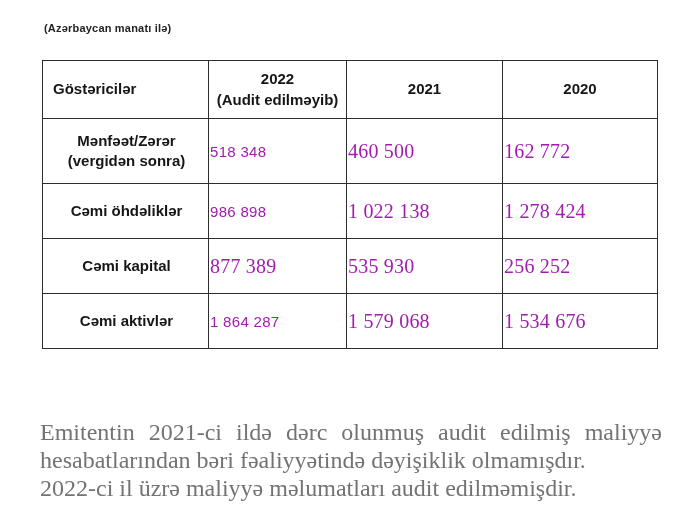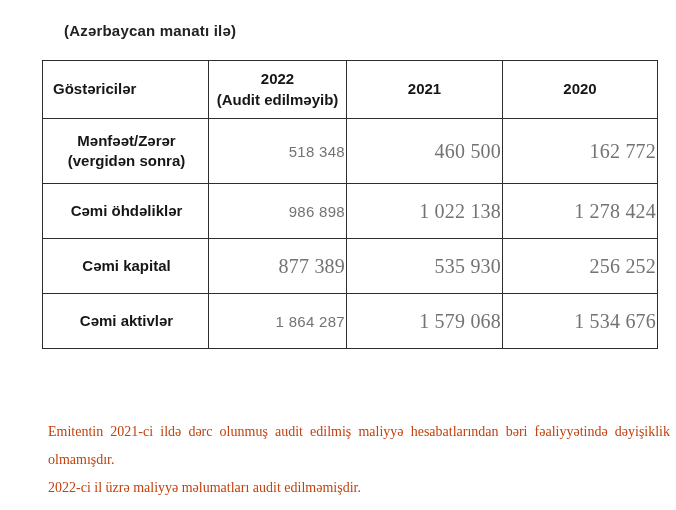--- a/index.html
+++ b/index.html
@@ -7,24 +7,24 @@
     width: 676px;
     height: 510px;
     background: #ffffff;
     position: relative;
     font-family: "Liberation Sans", sans-serif;
     color: #1c1c1c;
     overflow: hidden;
   }
   .note {
     position: absolute;
-    left: 64px;
+    left: 44px;
     top: 22px;
     font-weight: bold;
-    font-size: 15px;
+    font-size: 11px;
     letter-spacing: 0.2px;
     color: #222;
   }
   table.fin {
     position: absolute;
     left: 42px;
     top: 60px;
     width: 615px;
     border-collapse: collapse;
     table-layout: fixed;
@@ -57,40 +57,40 @@
   td.lbl {
     font-weight: bold;
     font-size: 15px;
     text-align: center;
     padding: 4px 8px 4px 10px;
     white-space: pre-line;
     line-height: 1.35;
     color: #161616;
   }
   td.num {
-    text-align: right;
+    text-align: left;
     font-size: 15px;
     letter-spacing: 0.3px;
-    color: #737373;
+    color: #a21caf;
     margin-left: 39px;
   }
   td.num.serif {
     font-family: "Liberation Serif", serif;
     font-size: 20px;
     letter-spacing: 0.2px;
   }
   .footer {
     position: absolute;
-    left: 48px;
+    left: 40px;
     top: 418px;
     width: 622px;
     font-family: "Liberation Serif", serif;
-    font-size: 14px;
+    font-size: 24px;
     line-height: 28px;
-    color: #c2410c;
+    color: #737373;
   }
   .footer p { margin: 0; }
   .footer p.justify { text-align: justify; }
 </style>
 </head>
 <body>
 
 <div class="note">(Azərbaycan manatı ilə)</div>
 
 <table class="fin">

